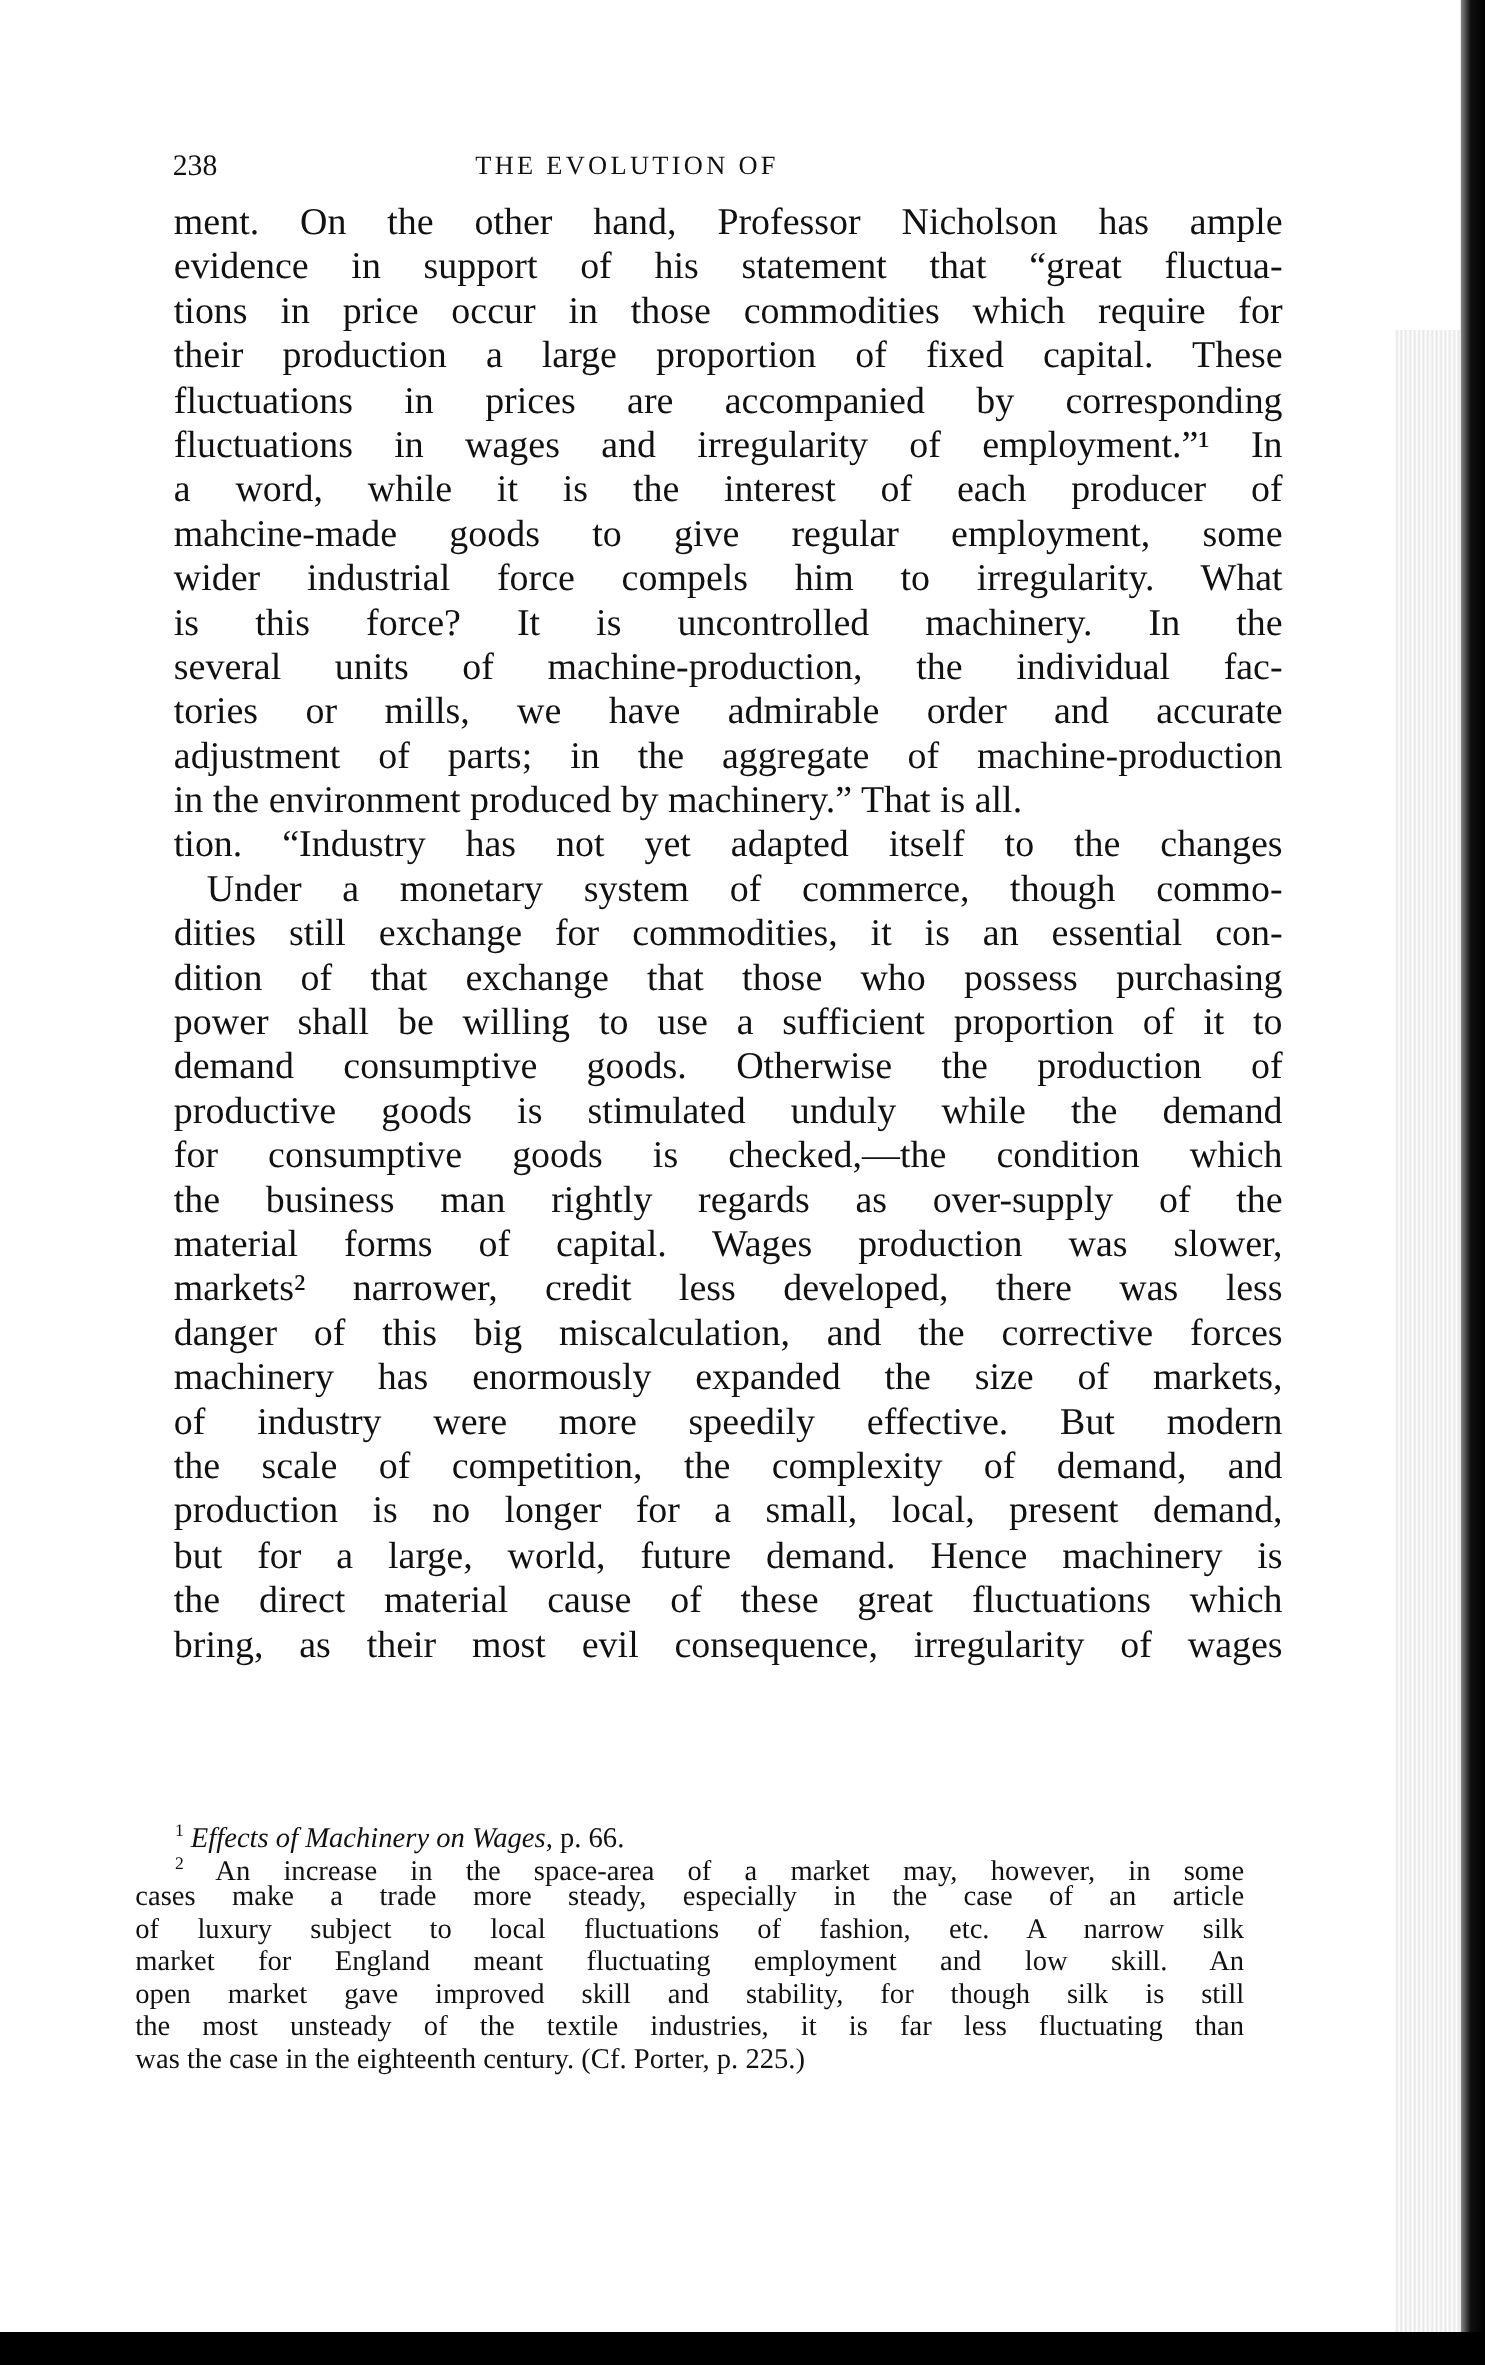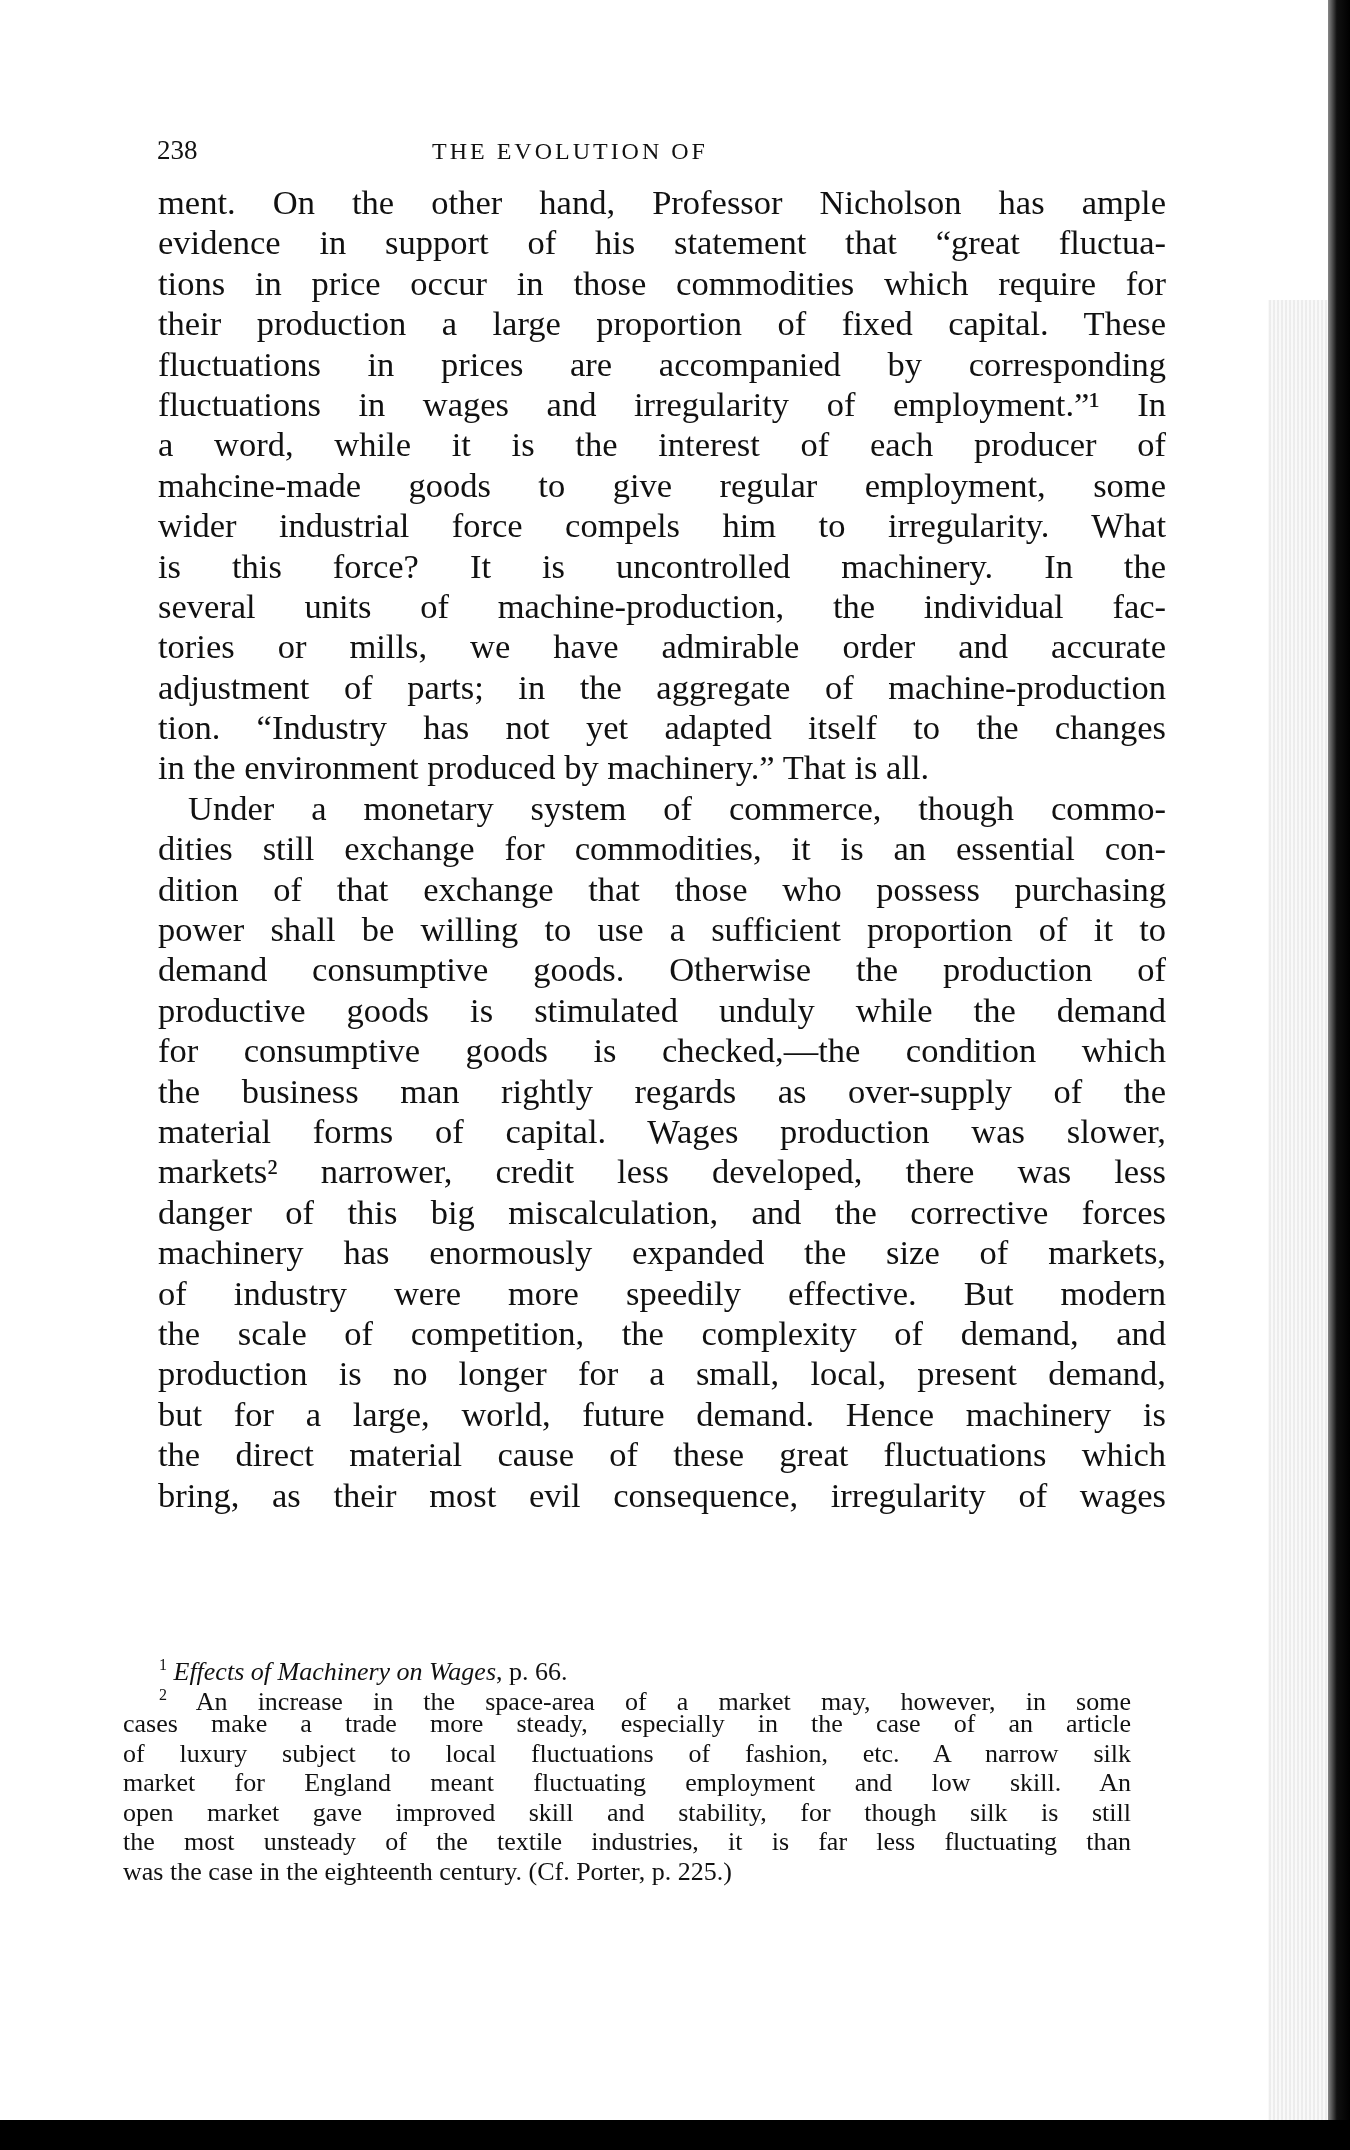--- a/index.html
+++ b/index.html
@@ -50,22 +50,22 @@
     <span class="line">their production a large proportion of fixed capital.  These</span>
     <span class="line">fluctuations in prices are accompanied by corresponding</span>
     <span class="line">fluctuations in wages and irregularity of employment.”¹  In</span>
     <span class="line">a word, while it is the interest of each producer of</span>
     <span class="line">mahcine-made goods to give regular employment, some</span>
     <span class="line">wider industrial force compels him to irregularity.  What</span>
     <span class="line">is this force?  It is uncontrolled machinery.  In the</span>
     <span class="line">several units of machine-production, the individual fac-</span>
     <span class="line">tories or mills, we have admirable order and accurate</span>
     <span class="line">adjustment of parts; in the aggregate of machine-production</span>
+    <span class="line last">in the environment produced by machinery.”  That is all.</span>
     <span class="line">tion.  “Industry has not yet adapted itself to the changes</span>
-    <span class="line last">in the environment produced by machinery.”  That is all.</span>
   </div>
   <div>
     <span class="line indent">Under a monetary system of commerce, though commo-</span>
     <span class="line">dities still exchange for commodities, it is an essential con-</span>
     <span class="line">dition of that exchange that those who possess purchasing</span>
     <span class="line">power shall be willing to use a sufficient proportion of it to</span>
     <span class="line">demand consumptive goods.  Otherwise the production of</span>
     <span class="line">productive goods is stimulated unduly while the demand</span>
     <span class="line">for consumptive goods is checked,—the condition which</span>
     <span class="line">the business man rightly regards as over-supply of the</span>

